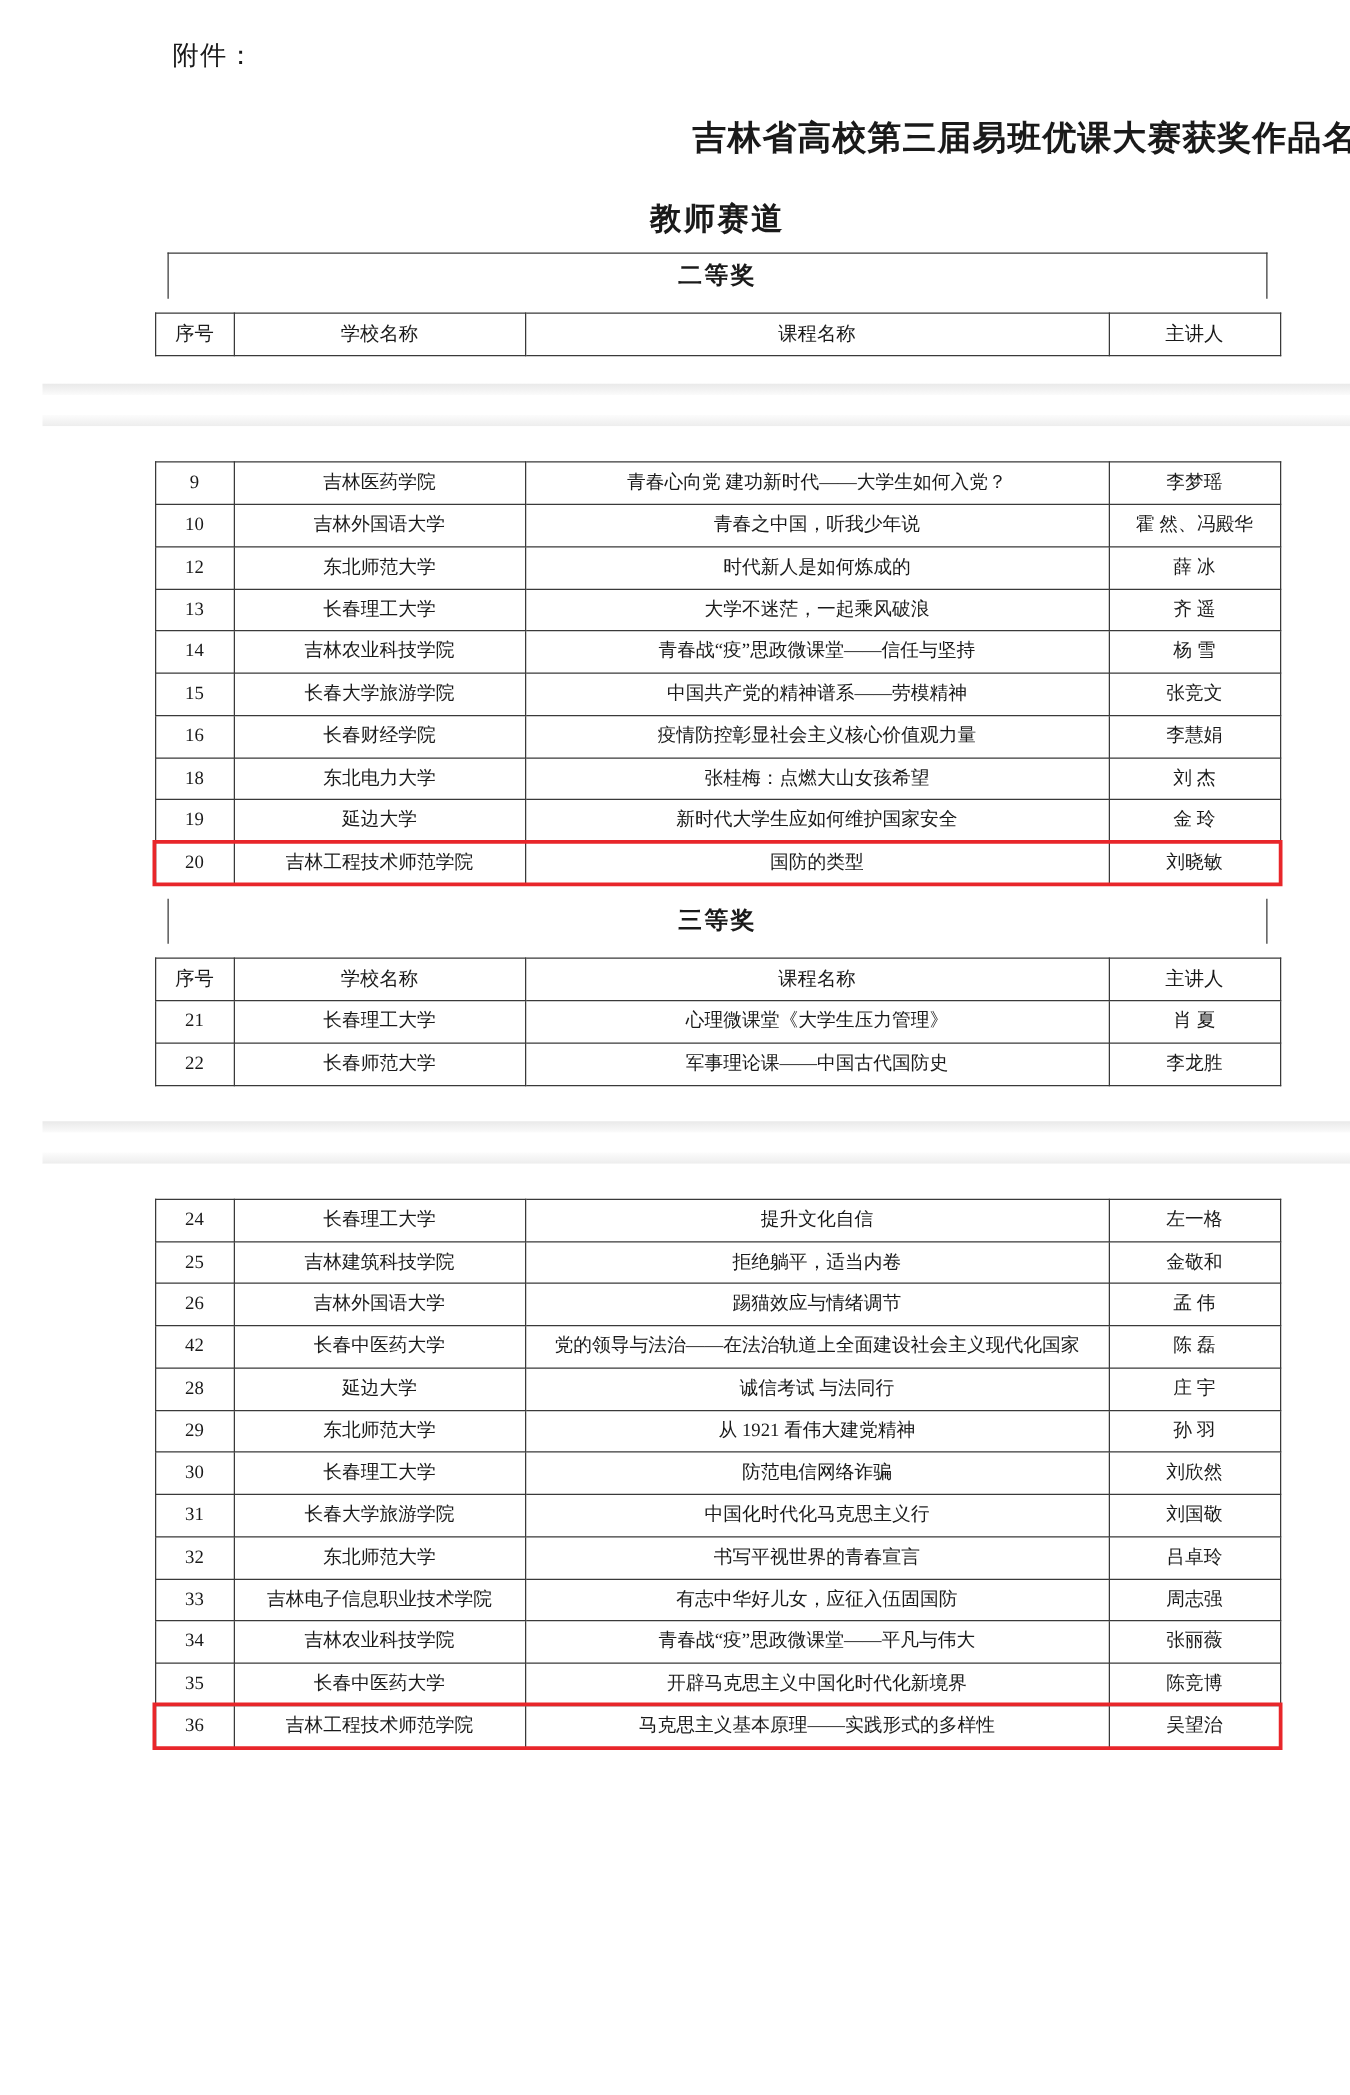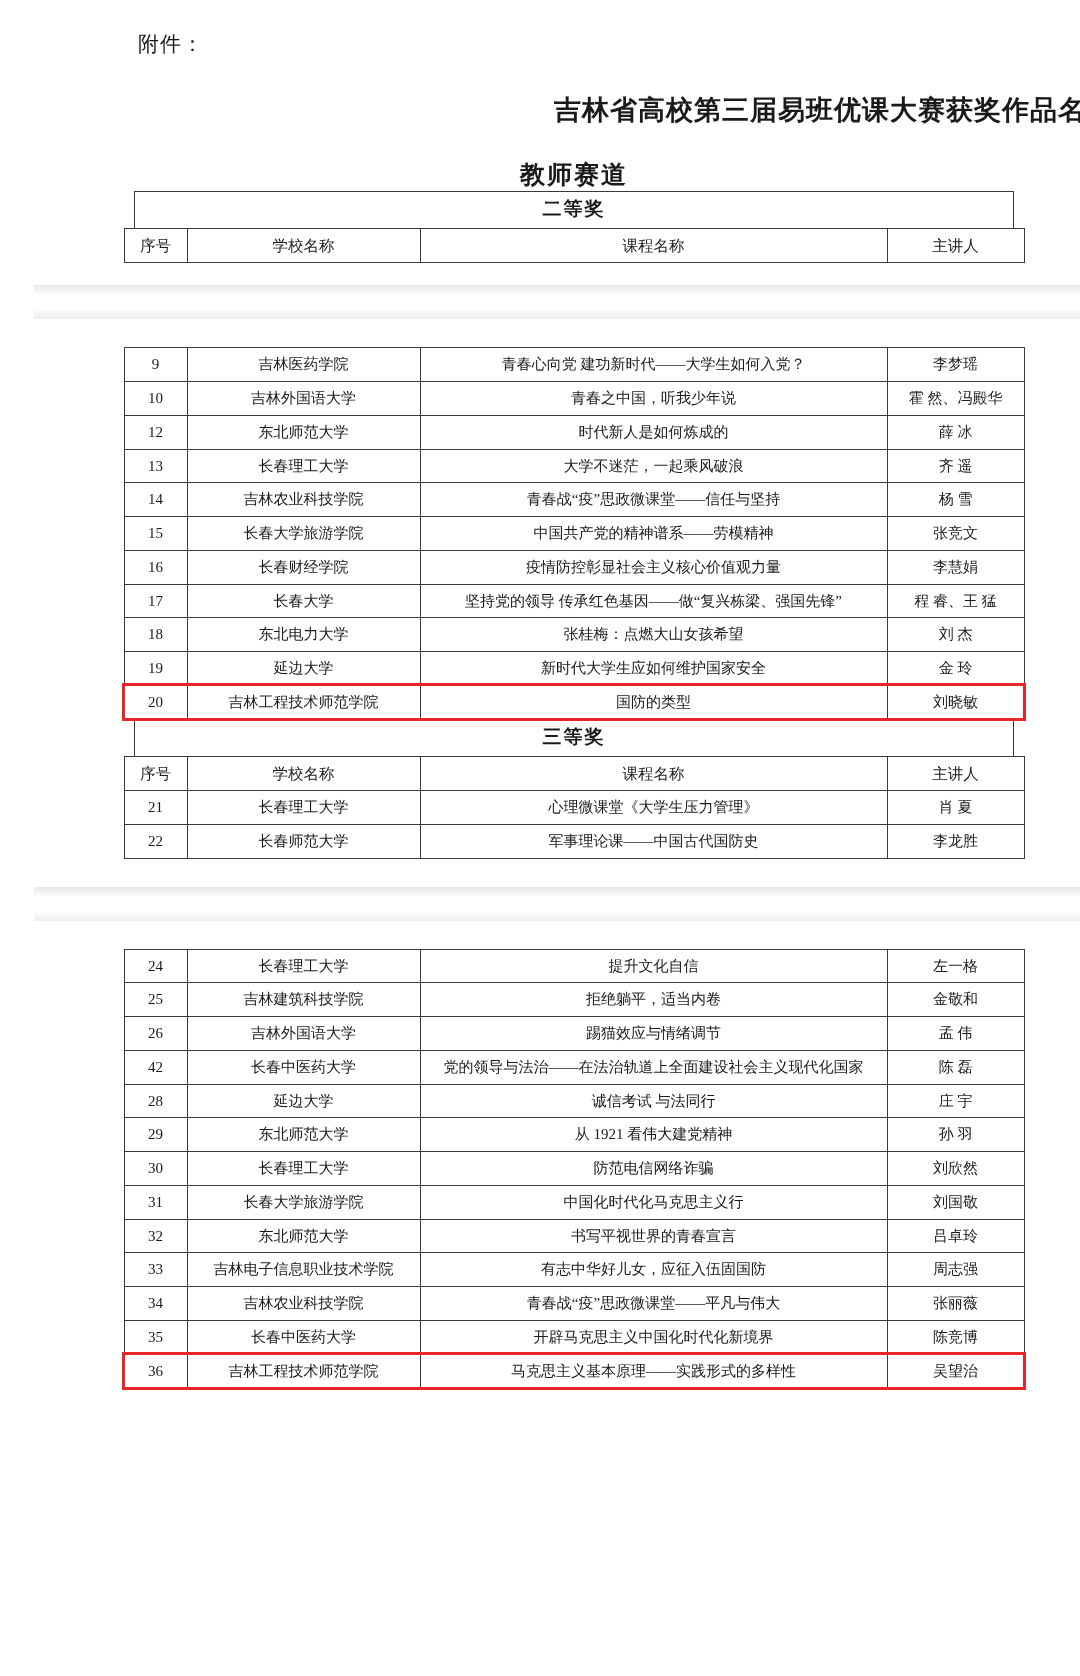--- a/index.html
+++ b/index.html
@@ -78,21 +78,21 @@
   table.tbl th {
     font-weight: normal;
     font-size: 15.5px;
   }
   .c-no    { width: 58px; }
   .c-school{ width: 228px; }
   .c-course{ width: 462px; }
   .c-person{ width: 132px; }
   .award-band {
     width: 880px;
-    margin: 0 auto;
+    margin: 11px auto;
     text-align: center;
     font-size: 19px;
     font-weight: bold;
     letter-spacing: 2px;
     padding: 4px 0 6px 0;
     border-left: 1px solid #3a3a3a;
     border-right: 1px solid #3a3a3a;
     box-sizing: border-box;
   }
   .award-band.top {
@@ -179,26 +179,20 @@
             <td class="c-course">中国共产党的精神谱系——劳模精神</td>
             <td class="c-person">张竞文</td>
           </tr>
           <tr>
             <td class="c-no">16</td>
             <td class="c-school">长春财经学院</td>
             <td class="c-course">疫情防控彰显社会主义核心价值观力量</td>
             <td class="c-person">李慧娟</td>
           </tr>
           <tr>
-            <td class="c-no">17</td>
-            <td class="c-school">长春大学</td>
-            <td class="c-course">坚持党的领导 传承红色基因——做“复兴栋梁、强国先锋”</td>
-            <td class="c-person">程 睿、王 猛</td>
-          </tr>
-          <tr>
             <td class="c-no">18</td>
             <td class="c-school">东北电力大学</td>
             <td class="c-course">张桂梅：点燃大山女孩希望</td>
             <td class="c-person">刘 杰</td>
           </tr>
           <tr>
             <td class="c-no">19</td>
             <td class="c-school">延边大学</td>
             <td class="c-course">新时代大学生应如何维护国家安全</td>
             <td class="c-person">金 玲</td>

